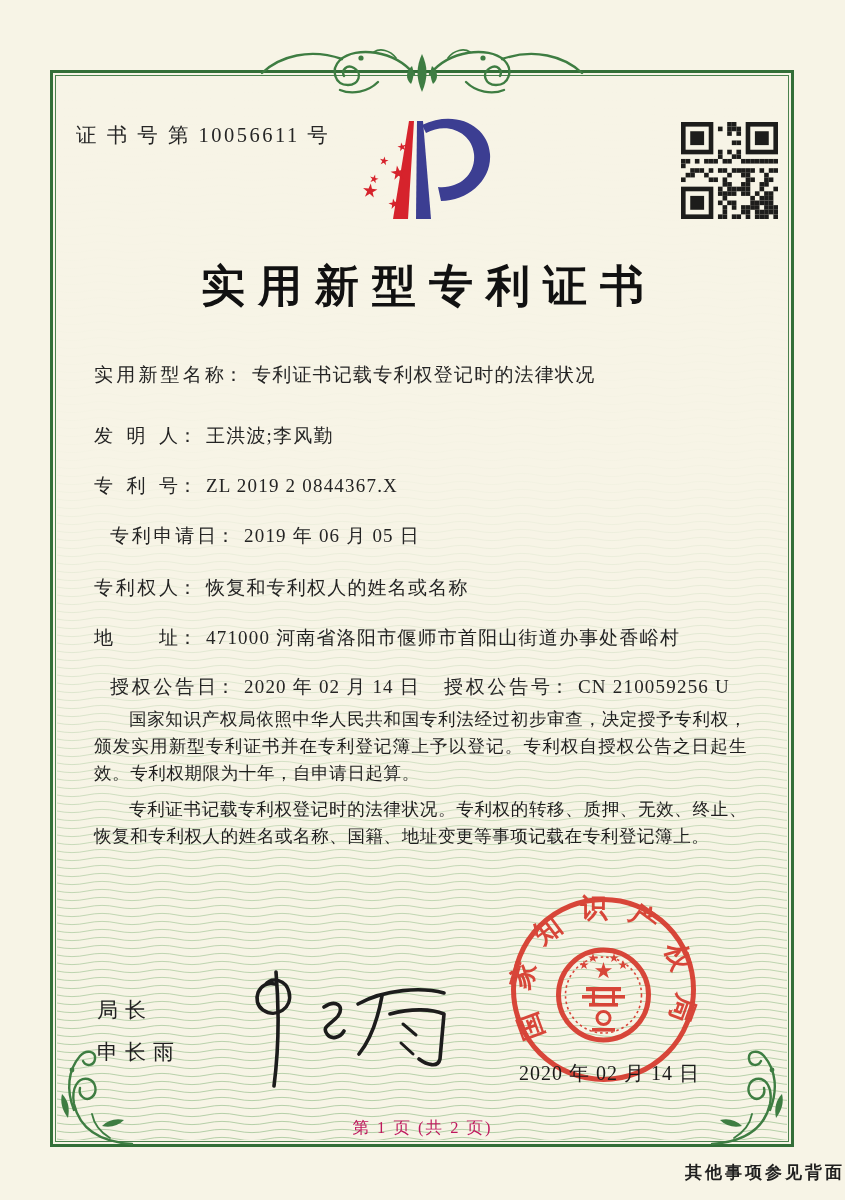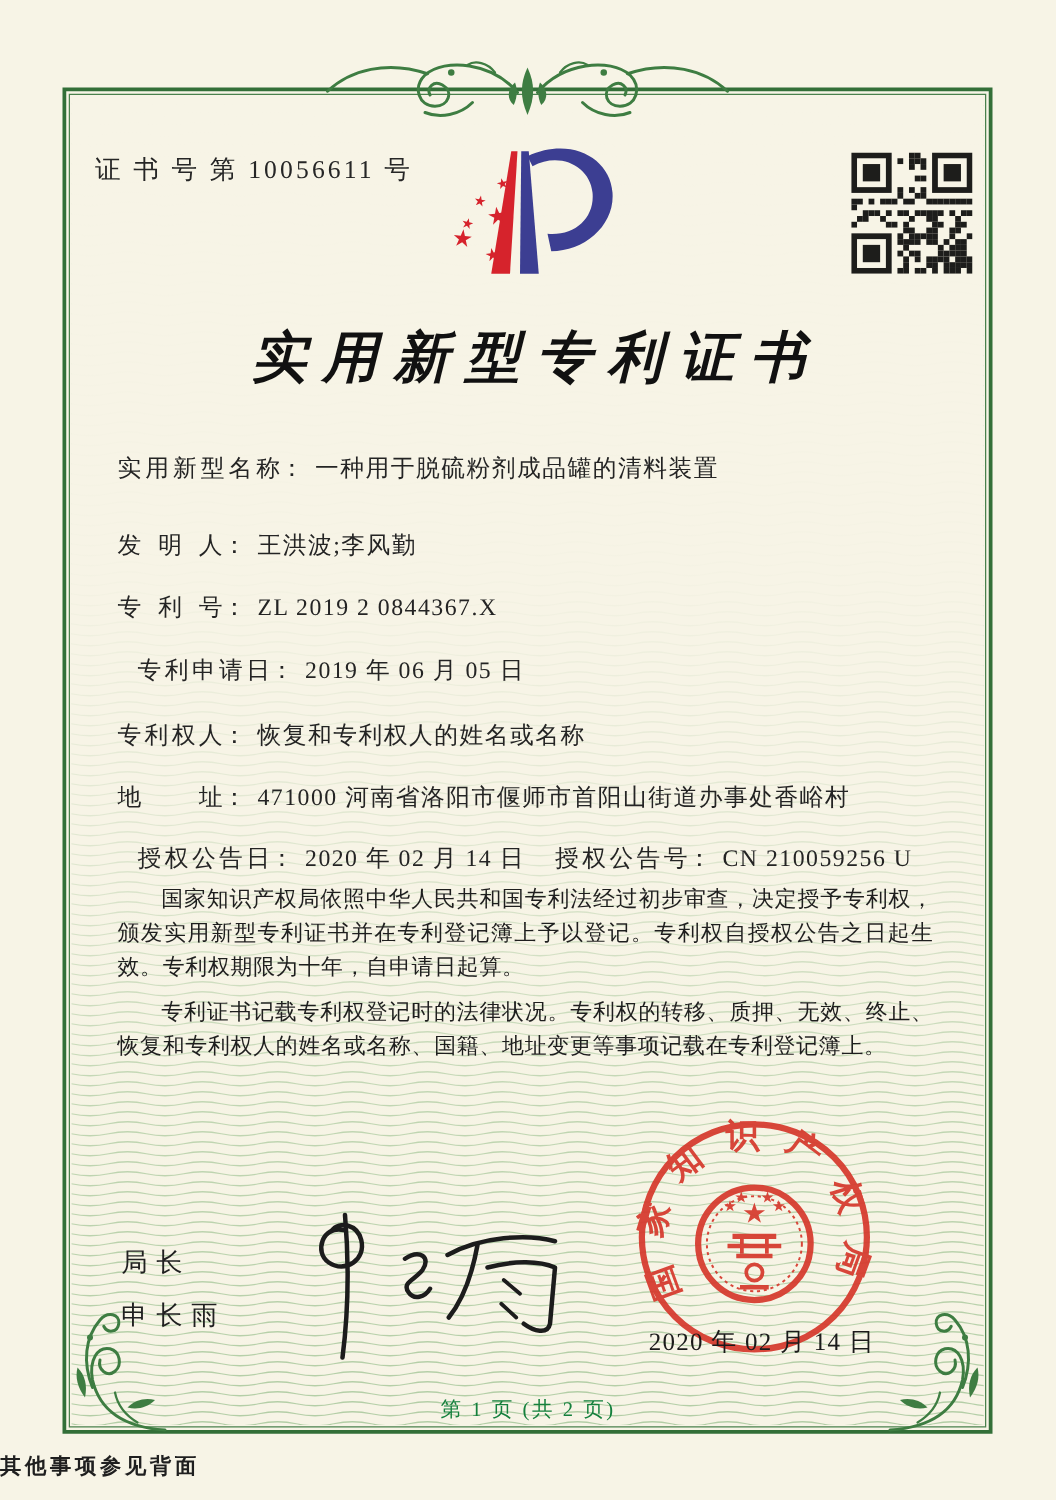--- a/index.html
+++ b/index.html
@@ -12,40 +12,40 @@
   .waves-wrap{position:absolute;inset:4px;overflow:hidden;}
   .fade{position:absolute;inset:4px;
         background:linear-gradient(180deg,#f7f4e6 0%,rgba(247,244,230,.96) 36%,
         rgba(247,244,230,.62) 58%,rgba(242,243,223,.22) 76%,rgba(236,242,219,0) 100%);}
   .content{position:absolute;inset:0;z-index:3;}
   .abs{position:absolute;}
   
   .certno{left:76px;top:121px;font-size:20.5px;letter-spacing:2.5px;color:#262626;}
   
   .title{left:0;top:257px;width:100%;text-align:center;font-size:44px;font-weight:bold;
-         letter-spacing:13px;text-indent:13px;color:#111;font-style:italic;}
+         letter-spacing:13px;text-indent:13px;color:#111;}
   
   .row{left:94px;width:680px;font-size:19px;color:#242424;white-space:nowrap;}
   .flabel{display:inline-block;text-align:justify;text-align-last:justify;vertical-align:top;}
   .fl6{width:130px;} .fl5{width:106px;margin-left:16px;} .fl3{width:84px;}
   .colon{display:inline-block;margin-right:9px;}
   .fval{letter-spacing:1.2px;}
   .pair2{position:absolute;left:334px;top:0;}
   
   .paras{left:94px;top:706px;width:670px;}
   .paras p{margin:0 17px 10px 0;text-indent:2em;font-size:17.5px;line-height:26.8px;
            text-align:justify;letter-spacing:.6px;color:#1e1e1e;}
   
   .signer{left:97px;top:996px;font-family:"Liberation Sans","DejaVu Sans",sans-serif;
           font-size:21px;color:#202020;letter-spacing:7px;}
   .signer div{margin-bottom:14px;}
   
   .pagefoot{left:0;top:1117px;width:100%;text-align:center;font-size:16.5px;
-            letter-spacing:2px;color:#15803d;}
-  .backnote{left:0;top:1161px;width:100%;text-align:left;font-size:17px;
+            letter-spacing:2px;color:#be185d;}
+  .backnote{left:0;top:1161px;width:100%;text-align:right;font-size:17px;
             letter-spacing:3px;color:#1f1f1f;font-weight:bold;}
   .sealdate{left:519px;top:1060px;font-size:20px;letter-spacing:1px;color:#1a1a1a;z-index:5;}
 </style>
 </head>
 <body>
 
 <div class="page">
 
   <div class="frame">
     <div class="frame-inner"></div>
@@ -387,21 +387,21 @@
         <rect x="64.67" y="92.38" width="4.62" height="4.62" fill="#1d1d1b"></rect>
         <rect x="73.90" y="92.38" width="4.62" height="4.62" fill="#1d1d1b"></rect>
         <rect x="78.52" y="92.38" width="4.62" height="4.62" fill="#1d1d1b"></rect>
         <rect x="83.14" y="92.38" width="4.62" height="4.62" fill="#1d1d1b"></rect>
         <rect x="92.38" y="92.38" width="4.62" height="4.62" fill="#1d1d1b"></rect>
       </svg>
 
     <div class="abs title">实用新型专利证书</div>
 
     <div class="abs row" style="top:362px">
-      <span class="flabel fl6">实用新型名称</span><span class="colon">：</span><span class="fval">一种用于脱硫粉剂成品罐的清料装置</span>
+      <span class="flabel fl6">实用新型名称</span><span class="colon">：</span><span class="fval">专利证书记载专利权登记时的法律状况</span>
     </div>
     <div class="abs row" style="top:423px">
       <span class="flabel fl3">发明人</span><span class="colon">：</span><span class="fval">王洪波;李风勤</span>
     </div>
     <div class="abs row" style="top:473px">
       <span class="flabel fl3">专利号</span><span class="colon">：</span><span class="fval">ZL 2019 2 0844367.X</span>
     </div>
     <div class="abs row" style="top:523px">
       <span class="flabel fl5">专利申请日</span><span class="colon">：</span><span class="fval">2019 年 06 月 05 日</span>
     </div>

